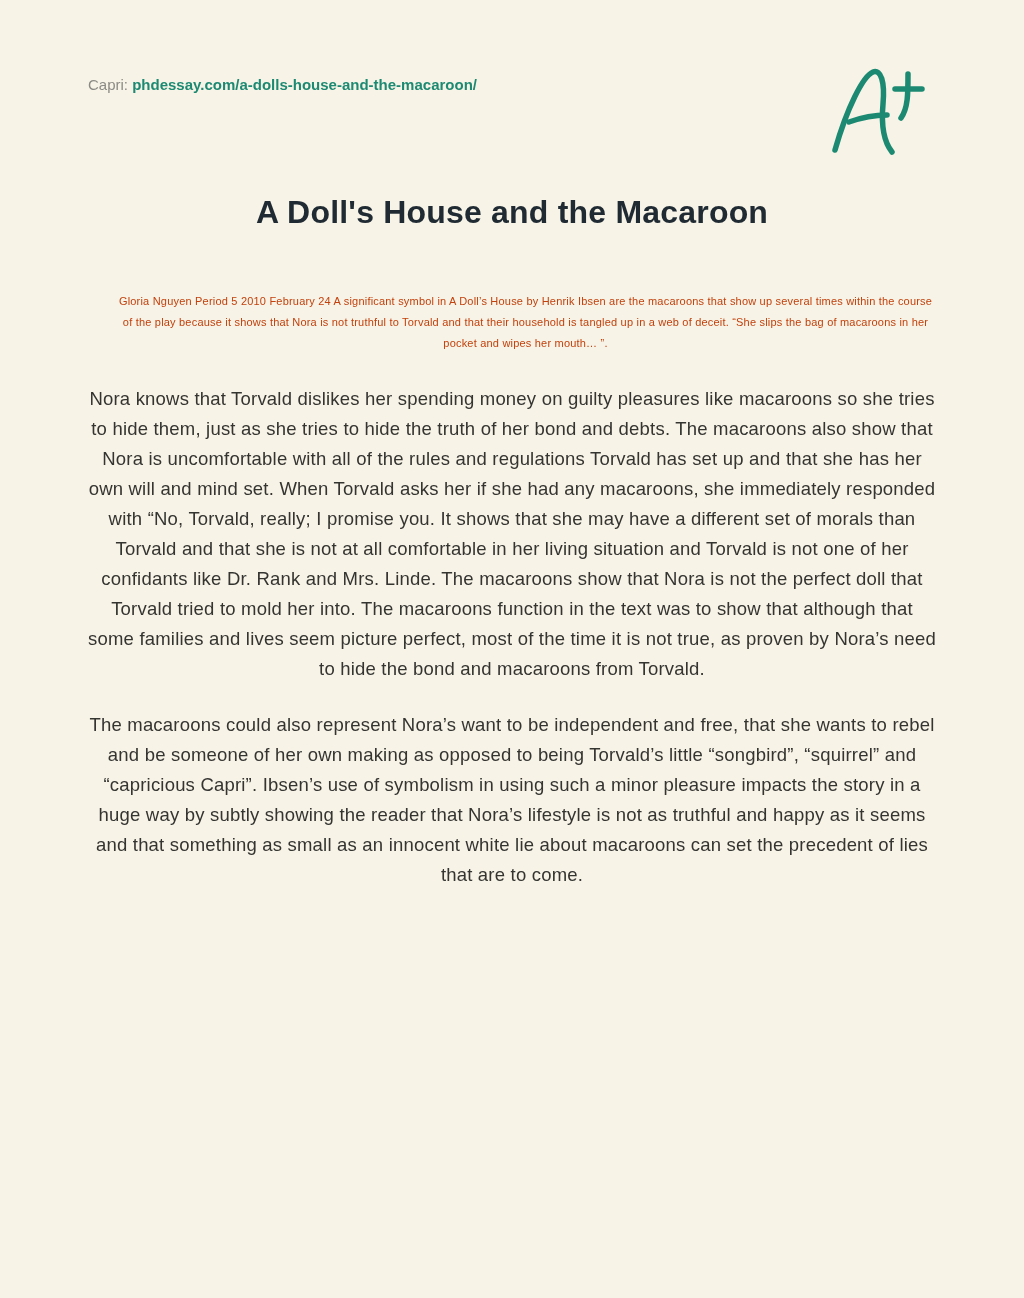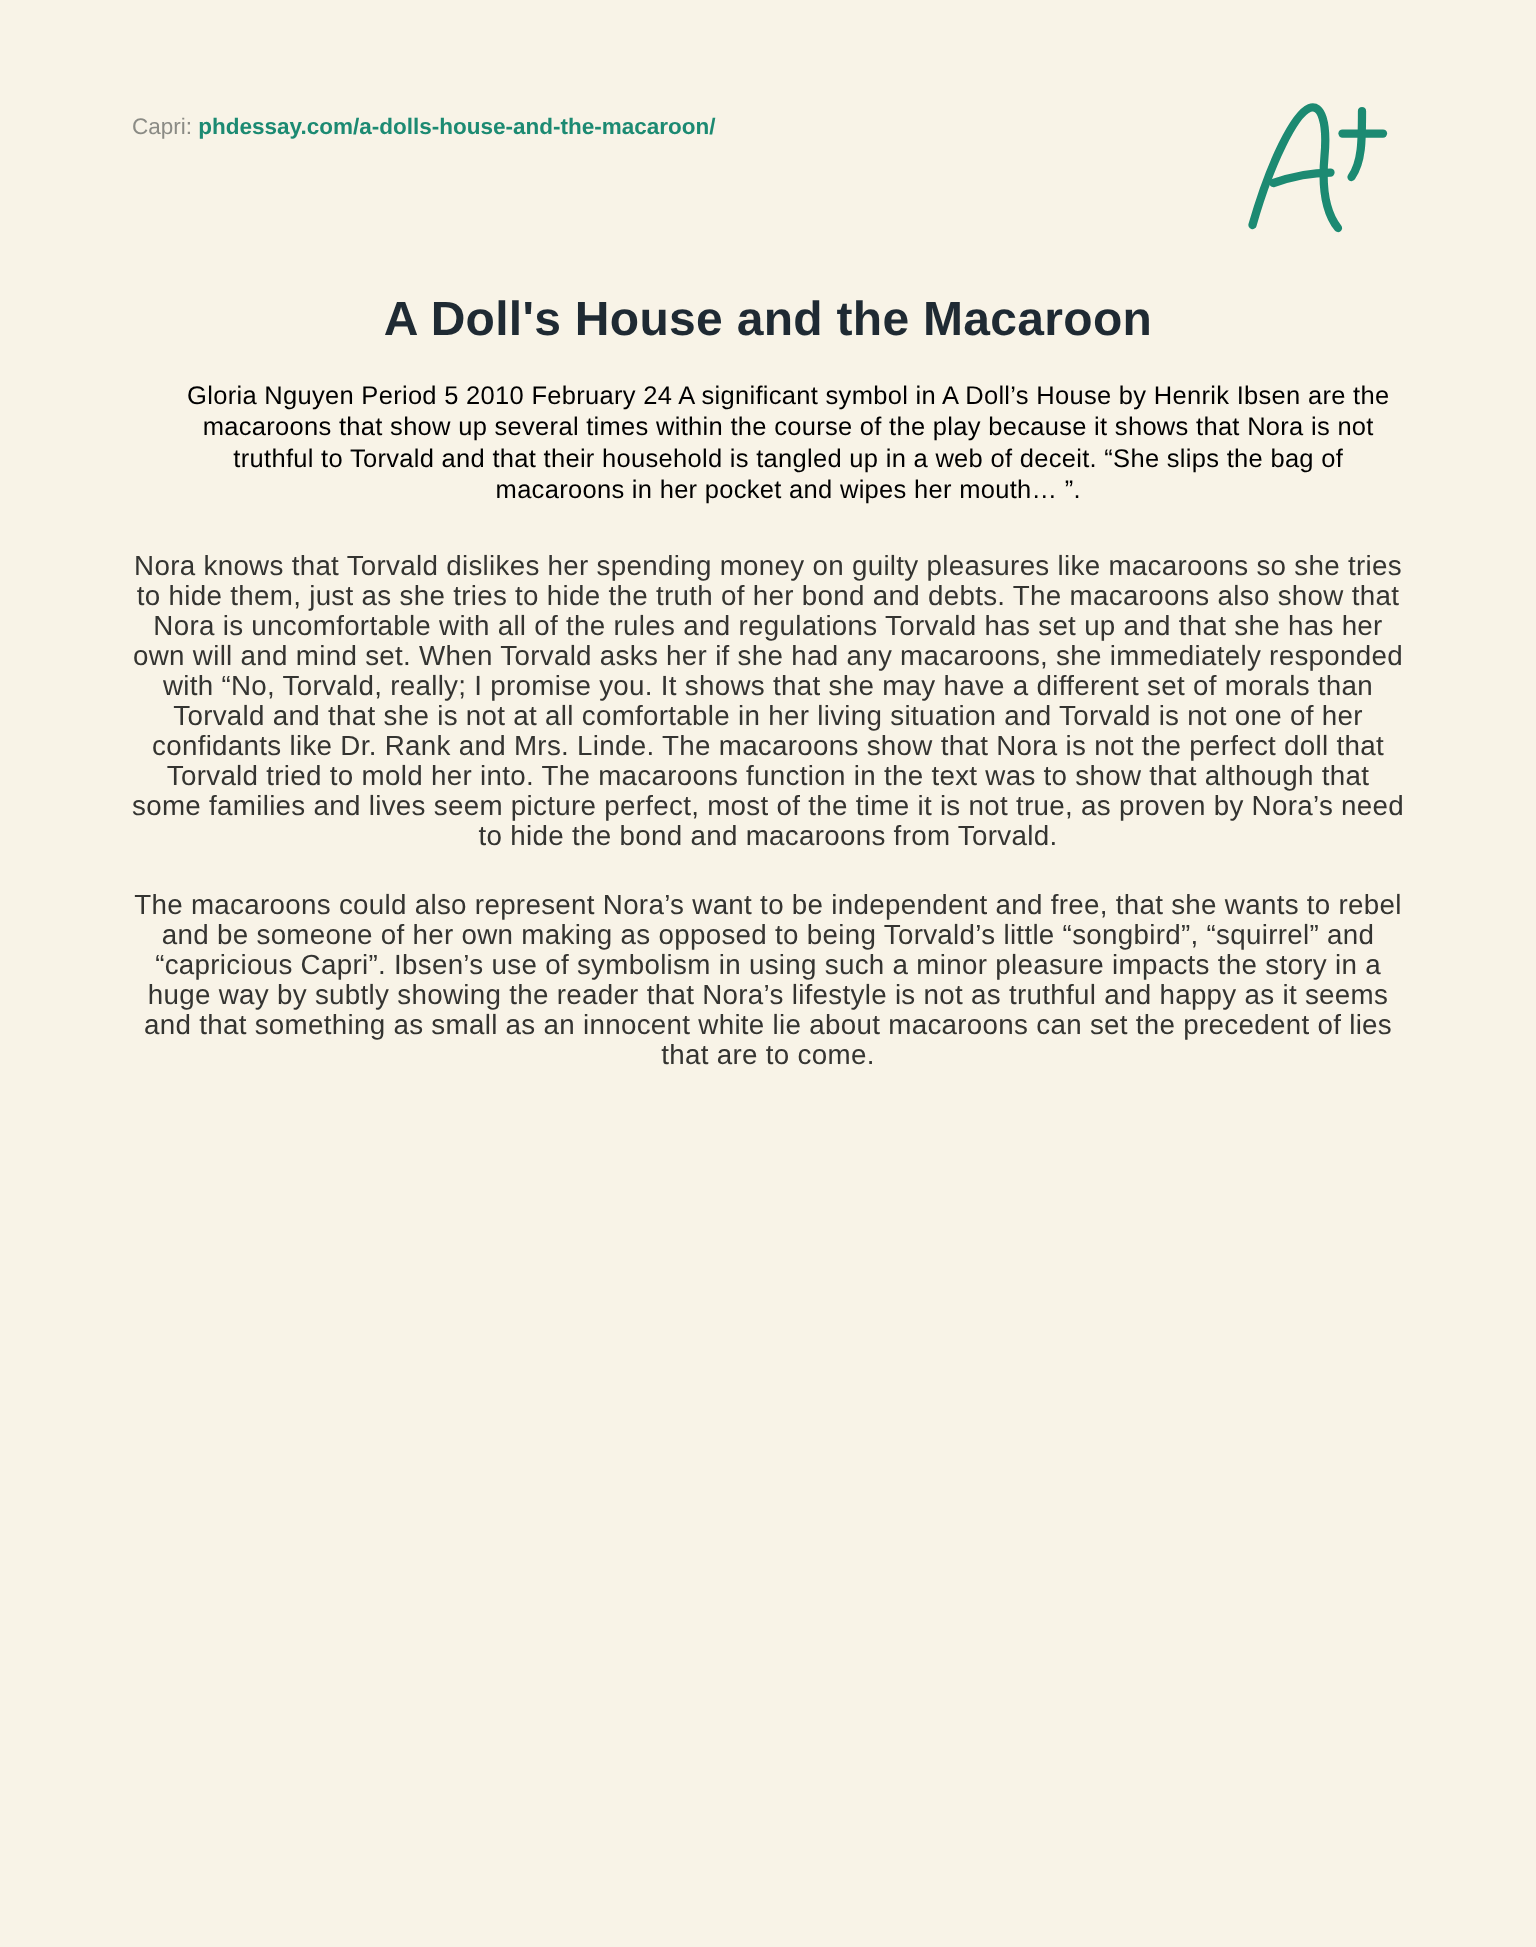--- a/index.html
+++ b/index.html
@@ -52,31 +52,31 @@
     width: 848px;
     text-align: center;
   }
   .article-title {
     font-size: 32px;
     font-weight: 700;
     color: #1f2a33;
     letter-spacing: 0.2px;
   }
   .lead {
-    margin-top: 22px;
+    margin-top: 60px;
     padding-left: 27px;
-    font-size: 17px;
+    font-size: 11px;
     line-height: 21px;
-    color: #000000;
+    color: #c2410c;
     letter-spacing: 0.2px;
   }
   .body-paragraph {
     margin-top: 30px;
     font-size: 18.5px;
-    line-height: 20px;
+    line-height: 30px;
     color: #343431;
     letter-spacing: 0.2px;
   }
   .body-paragraph + .body-paragraph {
     margin-top: 26px;
   }
 </style>
 </head>
 <body>
 

